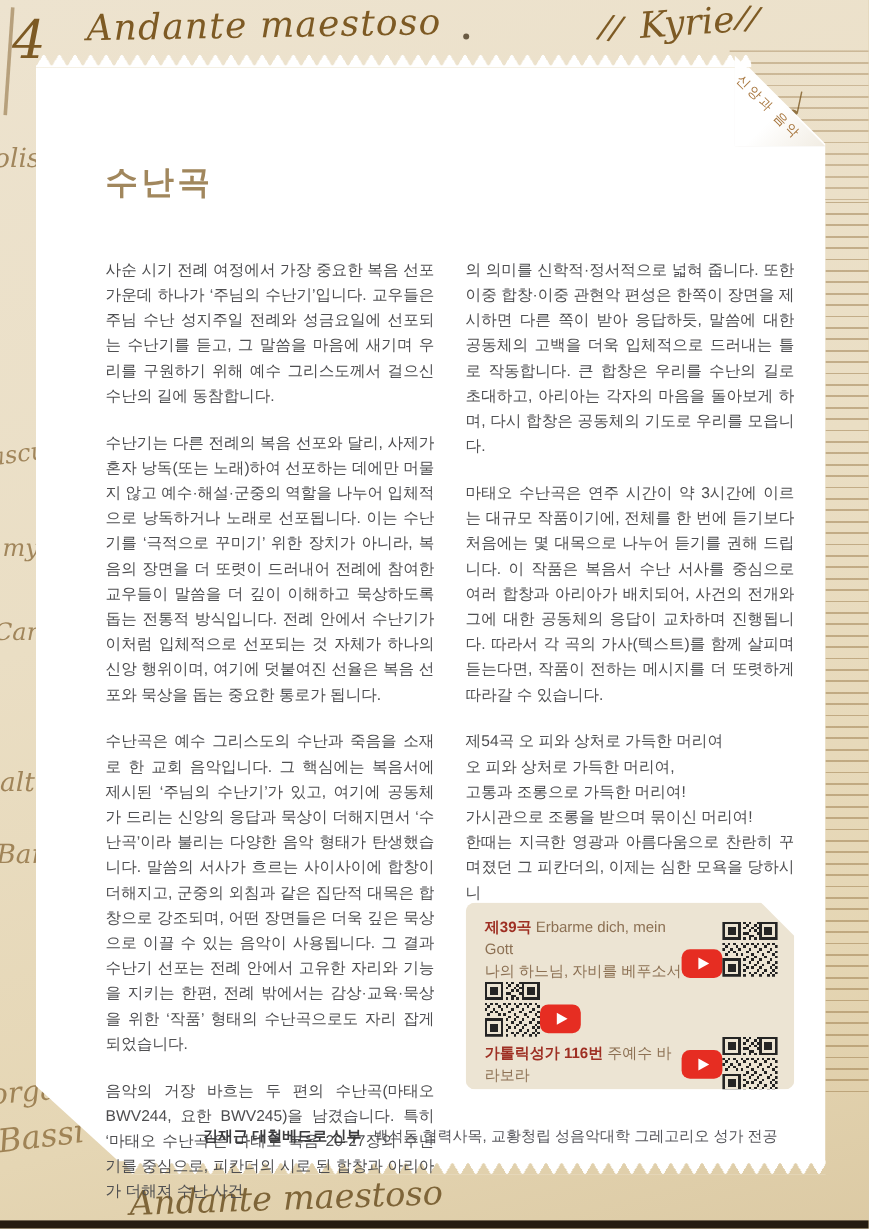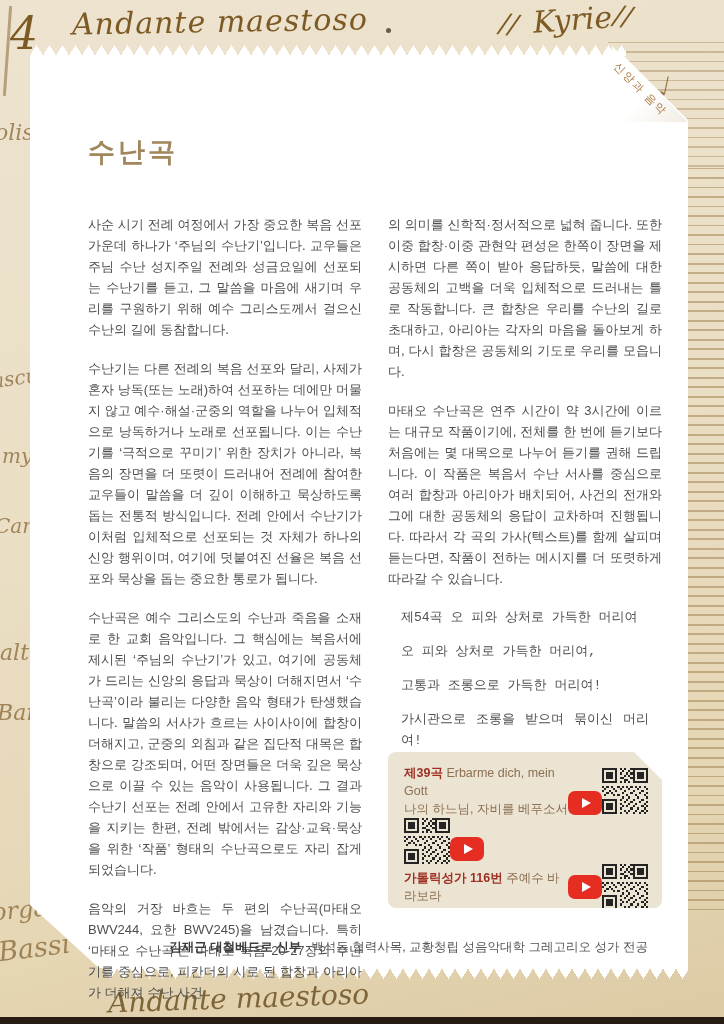--- a/index.html
+++ b/index.html
@@ -40,21 +40,21 @@
   }
 
   
   .content{position:absolute;z-index:5;}
   .page-title{left:88px;top:134px;font-size:27px;font-weight:bold;letter-spacing:3px;color:#a1875d;}
   .col{width:274px;font-size:13px;line-height:21px;color:#4e4e50;text-align:justify;}
   .col-left{left:88px;top:214px;}
   .col-right{left:388px;top:214px;}
   .col p{margin:0 0 18px 0;}
   .hymn{margin-top:18px;}
-  .hymn div{margin:13px;font-family:Liberation Mono, monospace;}
+  .hymn div{margin:0;}
   .endmark{display:inline-block;vertical-align:-2px;margin-left:4px;}
 
   
   .media-box{
     left:388px;top:752px;width:274px;height:156px;background:#ece4d3;border-radius:8px;
     clip-path:polygon(0 0,246px 0,274px 28px,274px 100%,0 100%);
     box-sizing:border-box;padding:12px 14px 10px 16px;
     display:flex;flex-direction:column;justify-content:space-between;
   }
   .media-row{display:flex;align-items:center;gap:0;}

